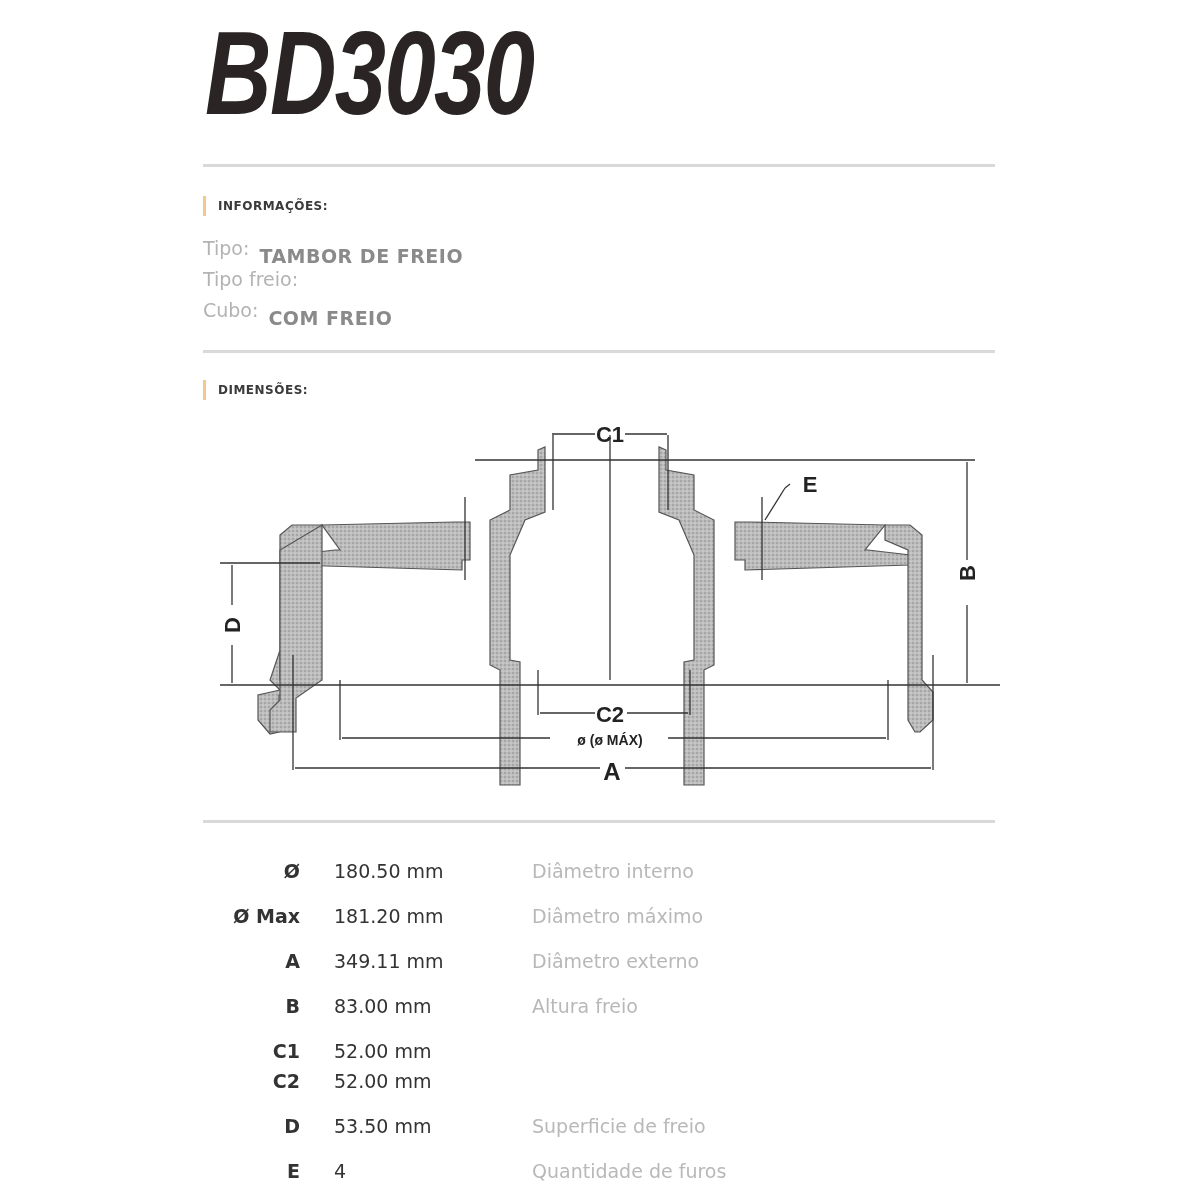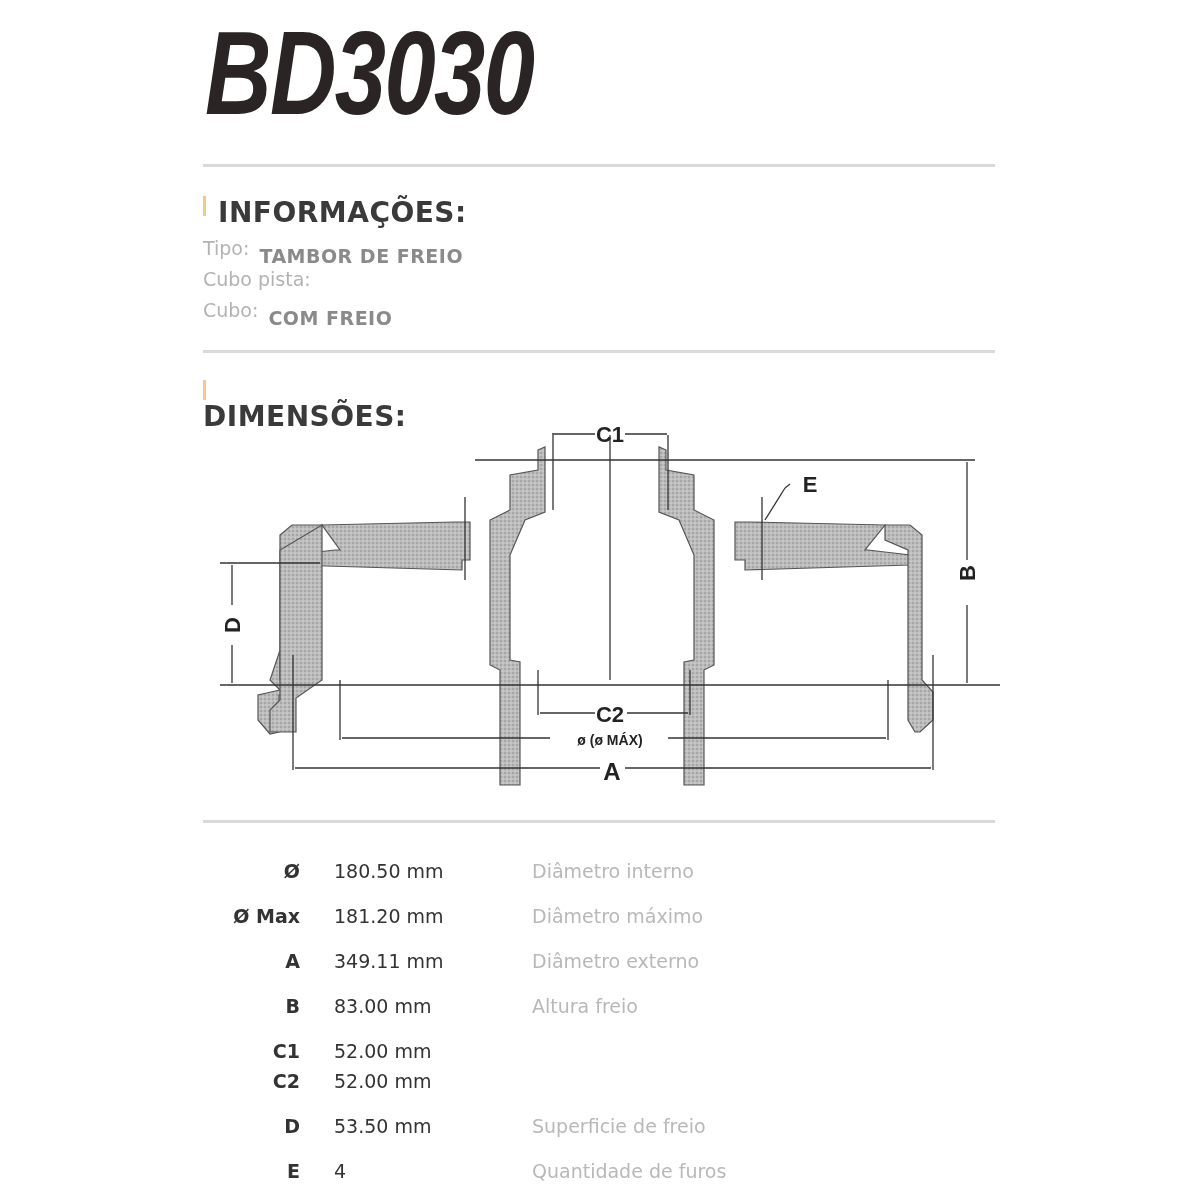--- a/index.html
+++ b/index.html
@@ -2,22 +2,22 @@
 <html><head>
 <meta charset="utf-8">
 <style>
   html, body { margin: 0; padding: 0; background: #ffffff; }
   body { width: 1200px; height: 1200px; position: relative; overflow: hidden;
          font-family: "DejaVu Sans", sans-serif; color: #333; }
   .title { position: absolute; left: 205px; top: 14px; font-family: "Liberation Sans", sans-serif;
            font-weight: bold; font-style: italic; font-size: 118px; letter-spacing: -2px;
            color: #2b2424; transform: scaleX(0.78); transform-origin: left top; line-height: 1; }
   .sep { position: absolute; left: 203px; width: 792px; height: 3px; background: #d9d9d9; }
-  .section-head { position: absolute; left: 203px; display: flex; 
-                  font-weight: bold; font-size: 28px; color: #3a3a3a; letter-spacing: 0.5px; }
+  .section-head { position: absolute; left: 203px; display: flex; align-items: center;
+                  font-weight: bold; font-size: 12px; color: #3a3a3a; letter-spacing: 0.5px; }
   .accent { width: 3px; height: 20px; background: #f2c98a; margin-right: 12px; }
   .info-row { position: absolute; left: 203px; font-size: 19px; display: flex; gap: 10px; }
   .info-label { color: #b3b3b3; }
   .info-value { color: #8a8a8a; font-weight: bold; letter-spacing: 0.5px; margin-top: 8px; }
   .diagram { position: absolute; left: 200px; top: 410px; width: 800px; height: 380px; }
   .dim-row { position: absolute; display: flex; font-size: 19px; }
   .dim-key { position: absolute; width: 100px; text-align: right; color: #333; font-weight: bold; }
   .dim-val { position: absolute; left: 134px; color: #333; font-weight: normal; white-space: nowrap; }
   .dim-desc { position: absolute; left: 332px; color: #b8b8b8; white-space: nowrap; }
 </style>
@@ -31,31 +31,31 @@
 <div class="section-head" style="top:196px;">
   <span class="accent"></span>
   <span>INFORMAÇÕES:</span>
 </div>
 
 <div class="info-row" style="top:237px;text-align:right;">
   <span class="info-label">Tipo:</span>
   <span class="info-value">TAMBOR DE FREIO</span>
 </div>
 <div class="info-row" style="top:268px;">
-  <span class="info-label">Cubo pista:</span>
+  <span class="info-label">Tipo freio:</span>
   <span class="info-value"></span>
 </div>
 <div class="info-row" style="top:299px;">
   <span class="info-label">Cubo:</span>
   <span class="info-value">COM FREIO</span>
 </div>
 
 <div class="sep" style="top:350px;"></div>
 
-<div class="section-head" style="top:380px;flex-direction:column;">
+<div class="section-head" style="top:380px;">
   <span class="accent"></span>
   <span>DIMENSÕES:</span>
 </div>
 
 <svg class="diagram" viewBox="0 0 800 380" xmlns="http://www.w3.org/2000/svg">
   <defs>
     <pattern id="hatch" width="4" height="4" patternUnits="userSpaceOnUse">
       <rect width="4" height="4" fill="#bdbdbd"></rect>
       <circle cx="1" cy="1" r="0.8" fill="#8a8a8a"></circle>
       <circle cx="3" cy="3" r="0.6" fill="#e6e6e6"></circle>

